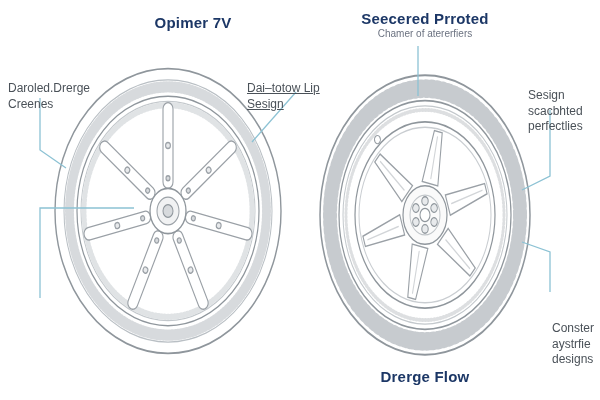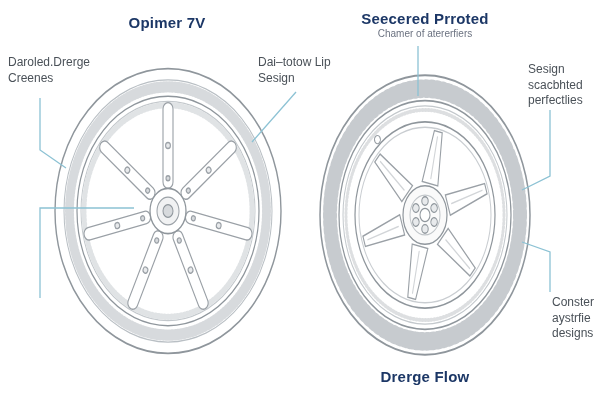--- a/index.html
+++ b/index.html
@@ -1,34 +1,34 @@
 <!DOCTYPE html>
 <html><head>
 <meta charset="utf-8">
 <style>
   html,body{margin:0;padding:0;background:#ffffff;}
   #stage{
     position:relative;width:600px;height:400px;background:#ffffff;
     font-family:"Liberation Sans", sans-serif;overflow:hidden;
   }
   #wheel-svg{position:absolute;left:0;top:0;width:600px;height:400px;}
-  .label{position:absolute;color:#4a5158;font-size:12px;line-height:1.3;}
+  .label{position:absolute;color:#4a5158;font-size:12px;line-height:1.3;margin-top:26px;}
   .title{
     position:absolute;color:#1c3766;font-size:15px;font-weight:bold;
     text-align:center;letter-spacing:.2px;
   }
   .subtitle{
     position:absolute;color:#6b7280;font-size:10px;text-align:center;
   }
   
-  #lbl-left-top-title   {left:87px;  top:14px;  width:160px;}
+  #lbl-left-top-title   {left:113px;  top:14px;  width:160px;}
   #lbl-right-top-title  {left:340px; top:10px;  width:170px;}
   #lbl-right-top-sub    {left:340px; top:28px;  width:170px;}
   #lbl-callout-tl       {left:8px;   top:55px;  width:92px;}
-  #lbl-callout-mid      {left:258px; top:55px;  width:82px;}
+  #lbl-callout-mid      {left:247px; top:55px;  width:82px;text-decoration:underline;}
   #lbl-callout-rt       {left:528px; top:62px;  width:68px;}
   #lbl-callout-bl       {left:14px;  top:305px; width:70px;}
   #lbl-callout-rb       {left:552px; top:295px; width:68px;}
   #lbl-left-bottom-title{left:95px;  top:368px; width:160px;}
   #lbl-right-bottom-title{left:345px;top:368px; width:160px;}
 </style>
 </head>
 <body>
 
 <div id="stage">

